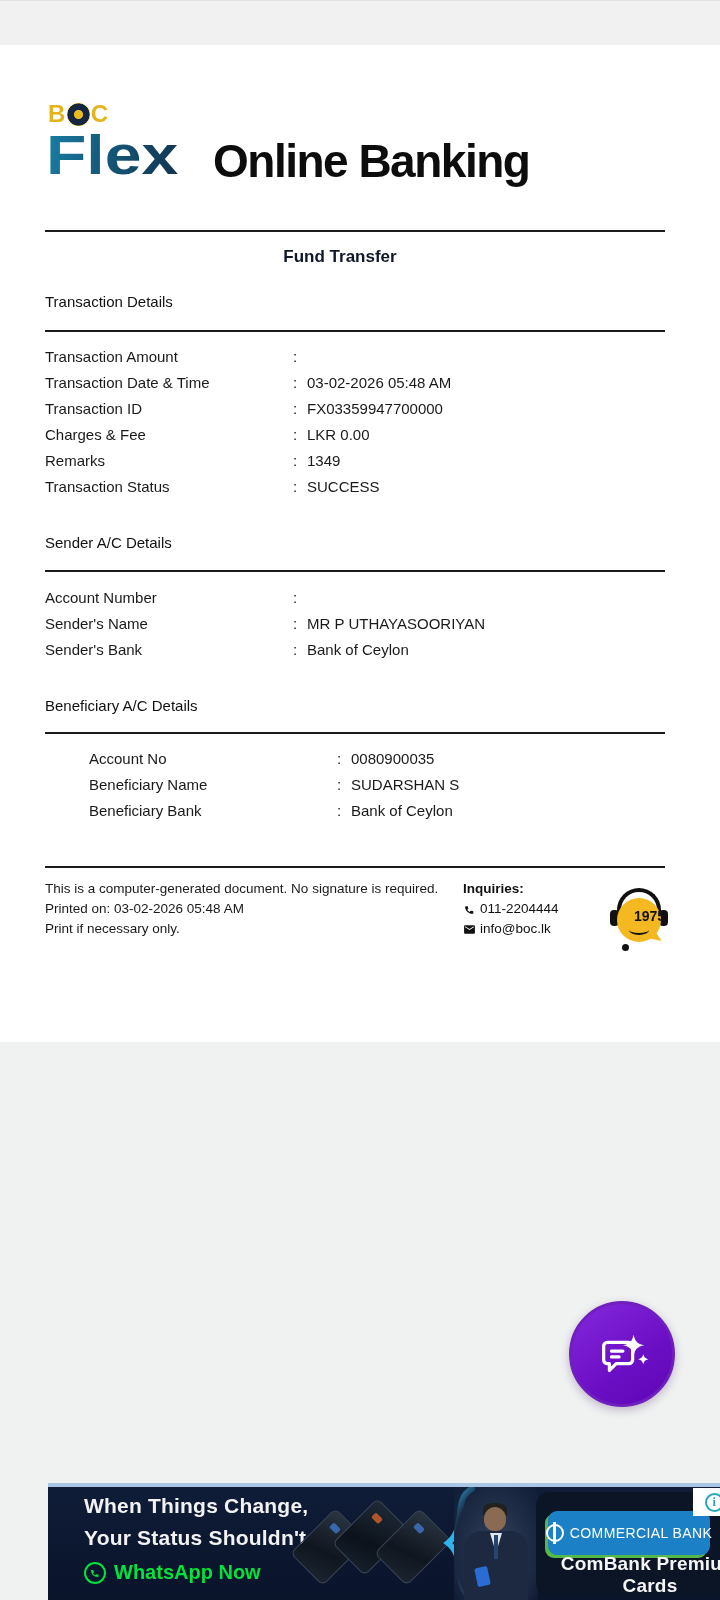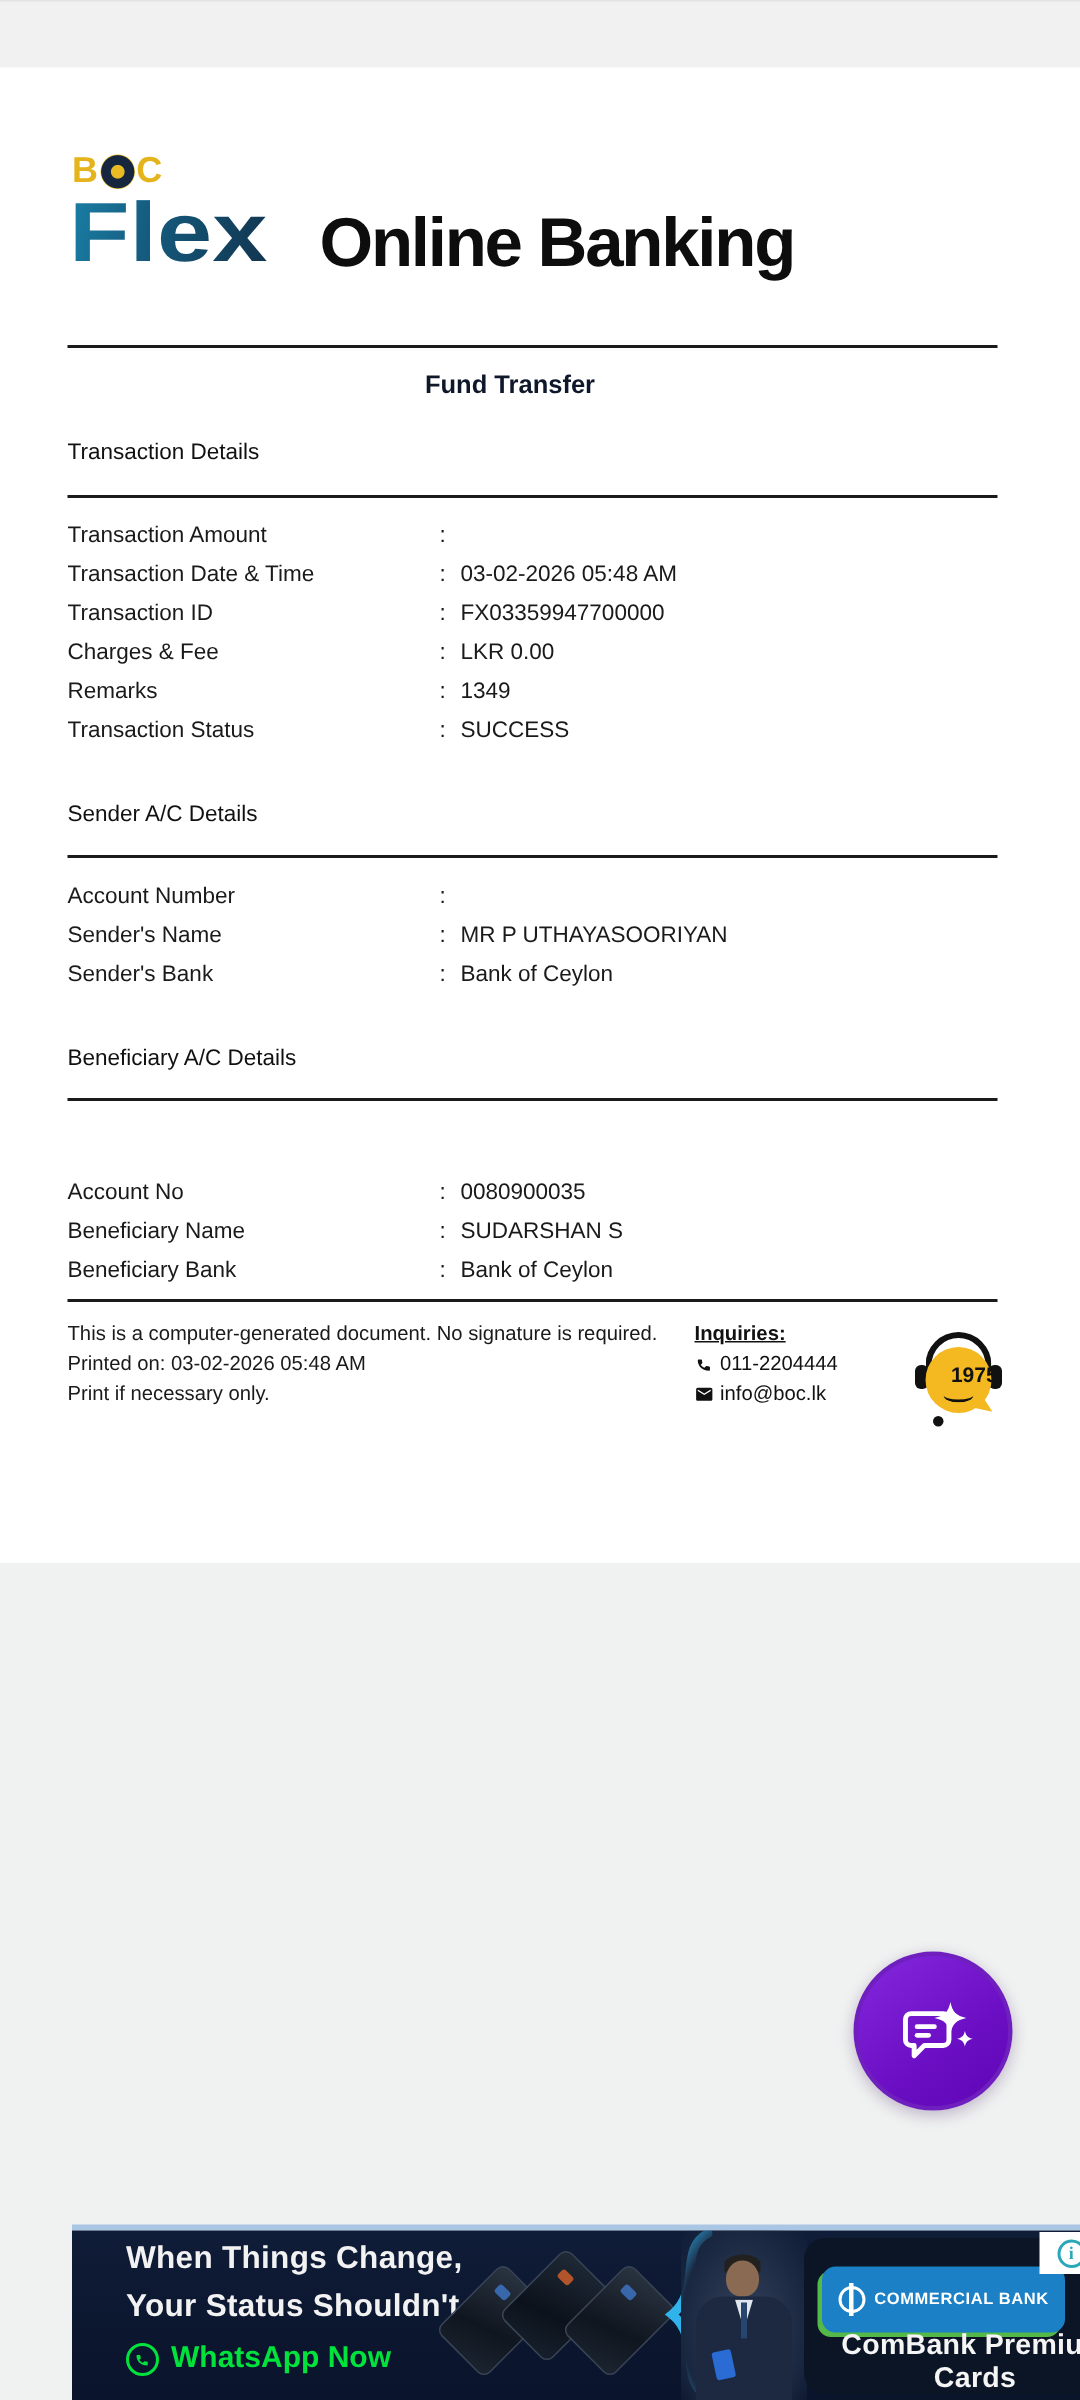--- a/index.html
+++ b/index.html
@@ -26,29 +26,29 @@
 
   .hr { position:absolute; left:45px; width:620px; border-top:2px solid #1b1b1b; }
   .hr1 { top:185px; } .hr2 { top:285px; } .hr3 { top:525px; } .hr4 { top:687px; } .hr5 { top:821px; }
 
   .doc-title { position:absolute; left:30px; top:202px; width:620px; text-align:center;
                font-size:17px; font-weight:bold; color:#0f172a; }
   .sec-head { position:absolute; left:45px; font-size:15px; font-weight:normal; color:#111; }
   .sh1 { top:248px; } .sh2 { top:489px; } .sh3 { top:652px; }
 
   .rows { position:absolute; left:45px; width:620px; }
-  .rows1 { top:298px; } .rows2 { top:539px; } .rows3 { top:736px; }
+  .rows1 { top:298px; } .rows2 { top:539px; } .rows3 { top:700px;margin-left:44px; }
   .row { display:flex; align-items:center; height:26px; font-size:15px; color:#1a1a1a; }
   .row .lbl { width:248px; }
   .row .col { width:14px; }
   .row .val { flex:1; }
 
   .footer-left { position:absolute; left:45px; top:834px; font-size:13.5px; line-height:20px; color:#1a1a1a; }
   .inquiries { position:absolute; left:463px; top:834px; font-size:13.5px; line-height:20px; color:#111; }
-  .inquiries .inq-head { font-weight:bold;text-decoration:underline; }
+  .inquiries .inq-head { font-weight:bold; }
   .inq-row { display:flex; align-items:center; gap:4px; }
   .inq-row svg { flex:0 0 auto; }
 
   
   .badge-1975 { position:absolute; left:610px; top:843px; width:58px; height:64px; }
   .badge-1975 .headband { position:absolute; left:7px; top:0; width:44px; height:34px;
        border:4px solid #111; border-bottom:none; border-radius:22px 22px 0 0; }
   .badge-1975 .ear-l { position:absolute; left:0; top:22px; width:9px; height:16px; background:#111; border-radius:4px; }
   .badge-1975 .ear-r { position:absolute; right:0; top:22px; width:9px; height:16px; background:#111; border-radius:4px; }
   .badge-1975 .bubble { position:absolute; left:7px; top:10px; width:44px; height:44px; background:#F4B821; border-radius:50%; }
@@ -96,21 +96,21 @@
   .bn-man .shirt { position:absolute; left:36px; top:46px; width:12px; height:20px; background:#dfe6ee;
       clip-path:polygon(0 0, 100% 0, 50% 100%); }
   .bn-man .tie { position:absolute; left:40px; top:48px; width:4px; height:24px; background:#27456f; }
   .bn-man .phone { position:absolute; left:22px; top:80px; width:13px; height:19px; background:#2A6BD4; border-radius:2px; transform:rotate(-12deg); }
 
   .bn-panel { position:absolute; left:488px; top:5px; width:228px; height:104px; background:#0B1526; border-radius:14px; }
   .cb-box { position:absolute; left:500px; top:24px; width:162px; height:44px; background:#1B80C6; border-radius:9px;
       box-shadow:-3px 3px 0 #54B948; display:flex; align-items:center; justify-content:center; gap:6px; cursor:pointer; }
   .cb-mark { position:relative; width:18px; height:18px; border:2px solid #fff; border-radius:50%; flex:0 0 auto; }
   .cb-mark::after { content:""; position:absolute; left:5px; top:-4px; width:3px; height:22px; background:#fff; }
-  .cb-brand { font-size:11px; font-weight:bold; color:#fff; letter-spacing:0.4px; white-space:nowrap; }
+  .cb-brand { font-size:14px; font-weight:normal; color:#fff; letter-spacing:0.4px; white-space:nowrap; }
   .cb-product { position:absolute; left:488px; top:66px; width:228px; text-align:center;
       font-size:19px; font-weight:bold; color:#f5f5f5; letter-spacing:0.2px; }
 
   .ad-controls { position:absolute; left:645px; top:1px; width:71px; height:28px; background:#fff;
       display:flex; align-items:center; justify-content:space-around; z-index:5; }
   .ad-info { width:19px; height:19px; border:2px solid #2AA8B8; border-radius:50%; color:#2AA8B8;
       font-size:12px; font-weight:bold; font-family:"Liberation Serif", serif;
       display:flex; align-items:center; justify-content:center; cursor:pointer; }
   .ad-dots { display:flex; flex-direction:column; gap:3px; cursor:pointer; }
   .ad-dots i { width:5px; height:5px; background:#2AA8B8; border-radius:50%; }

